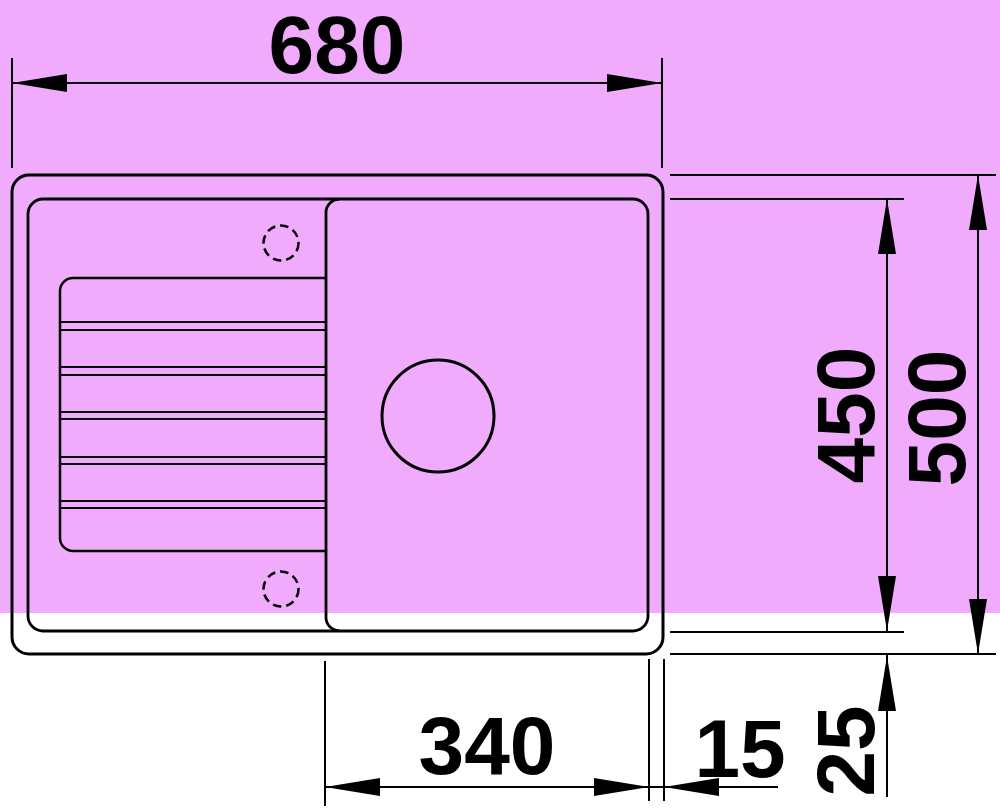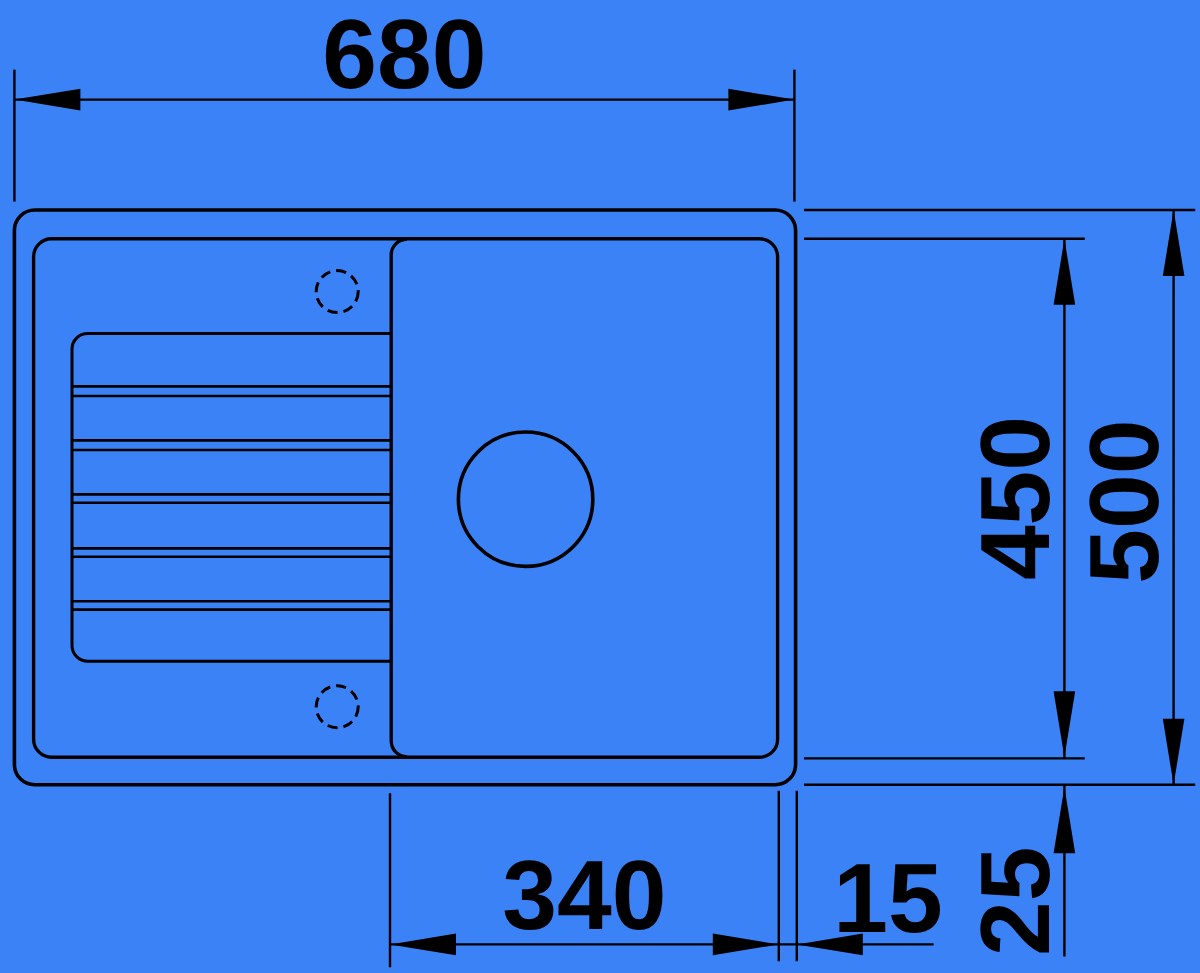--- a/index.html
+++ b/index.html
@@ -7,22 +7,22 @@
     padding: 0;
     background: #ffffff;
     width: 1000px;
     height: 811px;
     overflow: hidden;
     font-family: "Liberation Sans", sans-serif;
   }
   .canvas {
     position: relative;
     width: 1000px;
-    height: 811px;
-    background: #3b82f6;
+    height: 613px;
+    background: #f0abfc;
   }
   svg { display: block; }
   .outline  { fill: none; stroke: #000; }
   .dimline  { fill: none; stroke: #000; stroke-width: 2; }
   .arrow    { fill: #000; stroke: none; }
   .dimtext  {
     fill: #000;
     font-family: "Liberation Sans", sans-serif;
     font-weight: bold;
     font-size: 82px;

